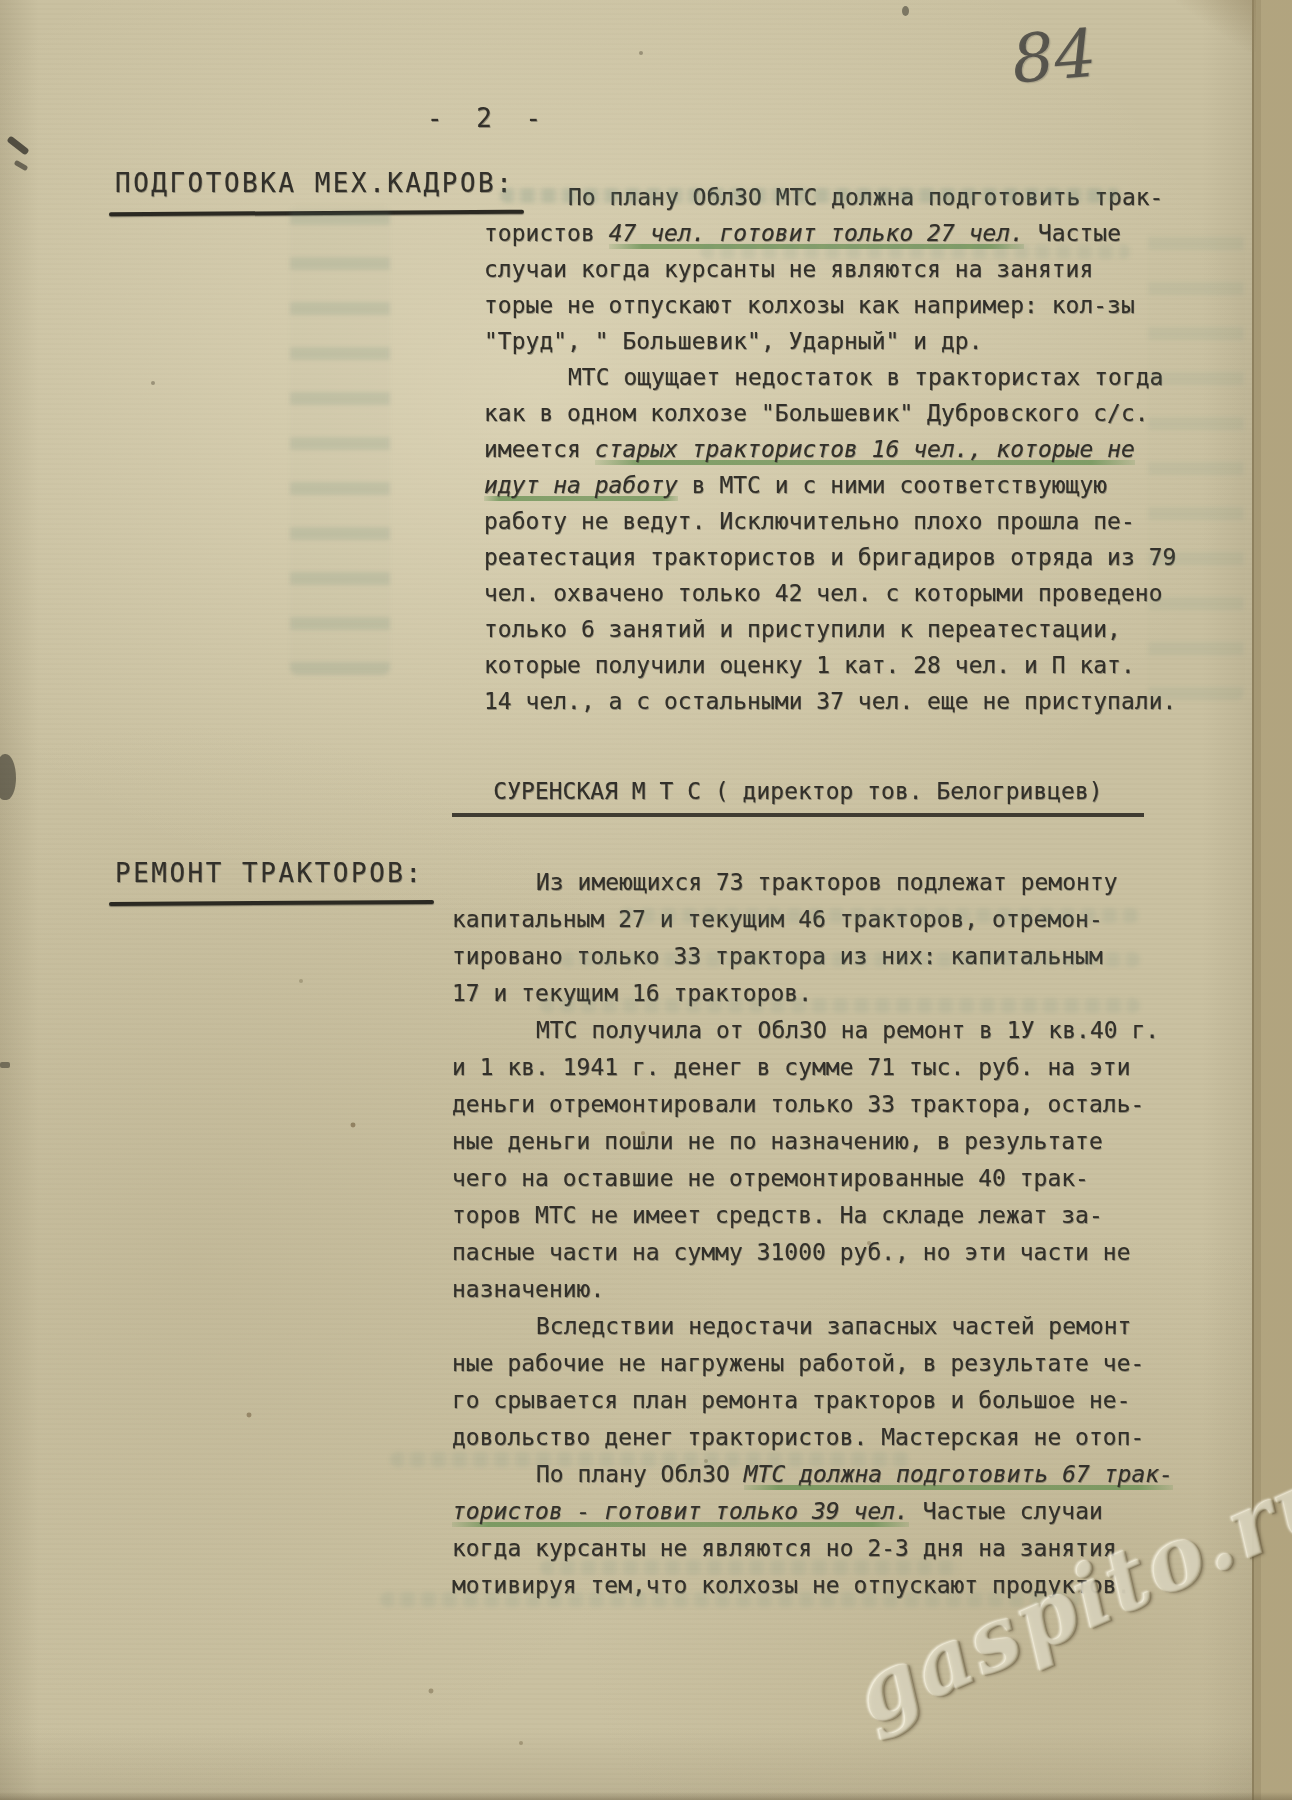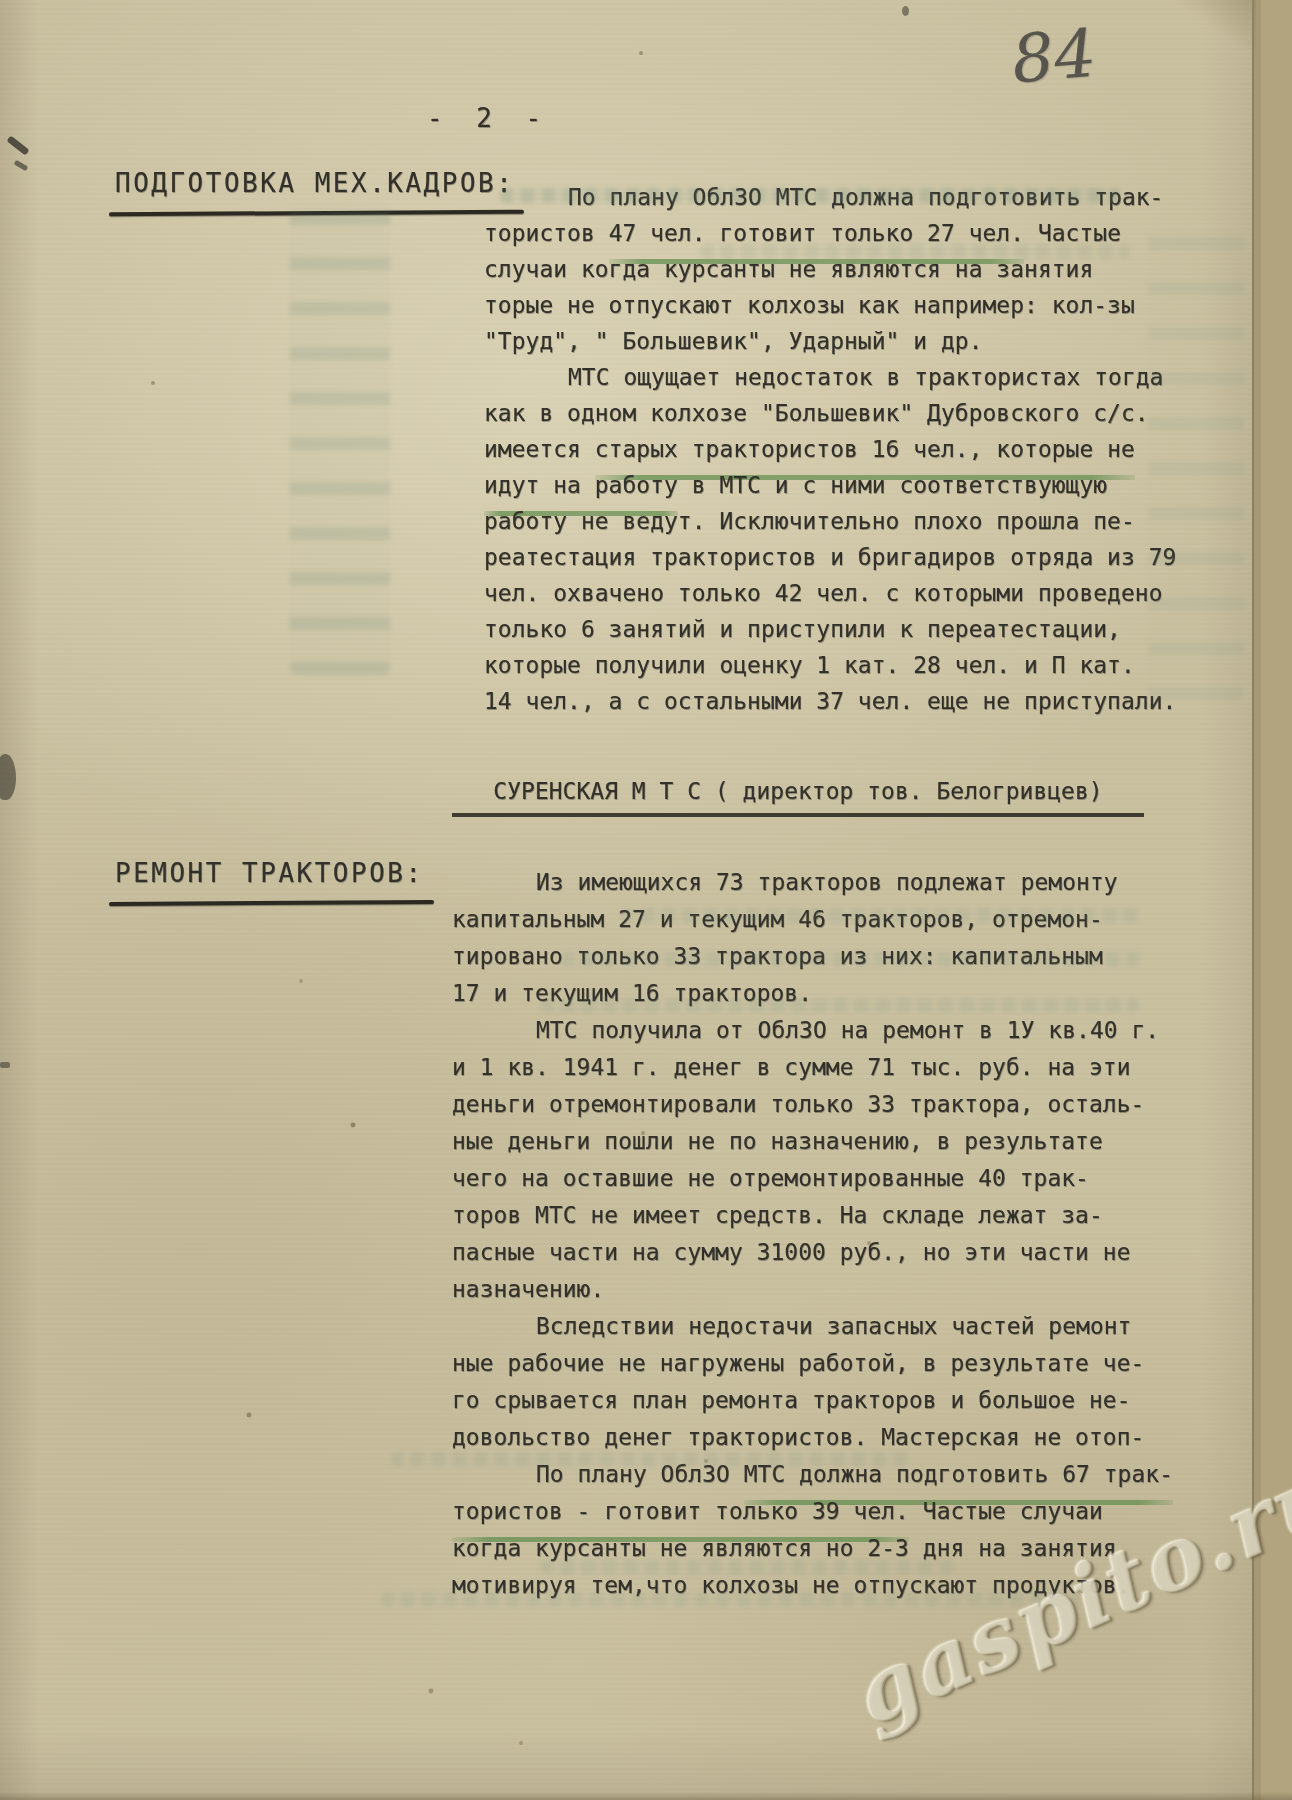--- a/index.html
+++ b/index.html
@@ -48,23 +48,23 @@
   .sh2{top:858px;}
   .body{
     position:absolute;left:452px;width:720px;
     font-size:23px;white-space:nowrap;
   }
   .body1{top:179px;line-height:36px;margin-left:32px;}
   .body2{top:864px;line-height:37px;}
   .tline{height:inherit;}
   .tline.ind{padding-left:84px;}
   .ug{
-    padding-bottom:18px;
+    padding-bottom:3px;
     background-image:linear-gradient(95deg, rgba(95,140,76,0.15) 0%, rgba(95,140,76,0.72) 8%, rgba(88,134,70,0.62) 55%, rgba(95,140,76,0.70) 92%, rgba(95,140,76,0.18) 100%);
-    background-repeat:no-repeat;background-size:100% 5px;background-position:0 100%;
+    background-repeat:no-repeat;background-size:100% 5px;background-position:0 100%;font-style:italic;
   }
   .subheading{
     position:absolute;left:452px;top:778px;width:692px;
     font-size:23px;white-space:nowrap;
     padding-bottom:9px;
     border-bottom:4px solid rgba(44,41,34,0.88);
     text-align:center;
   }
   
   .ghost{

